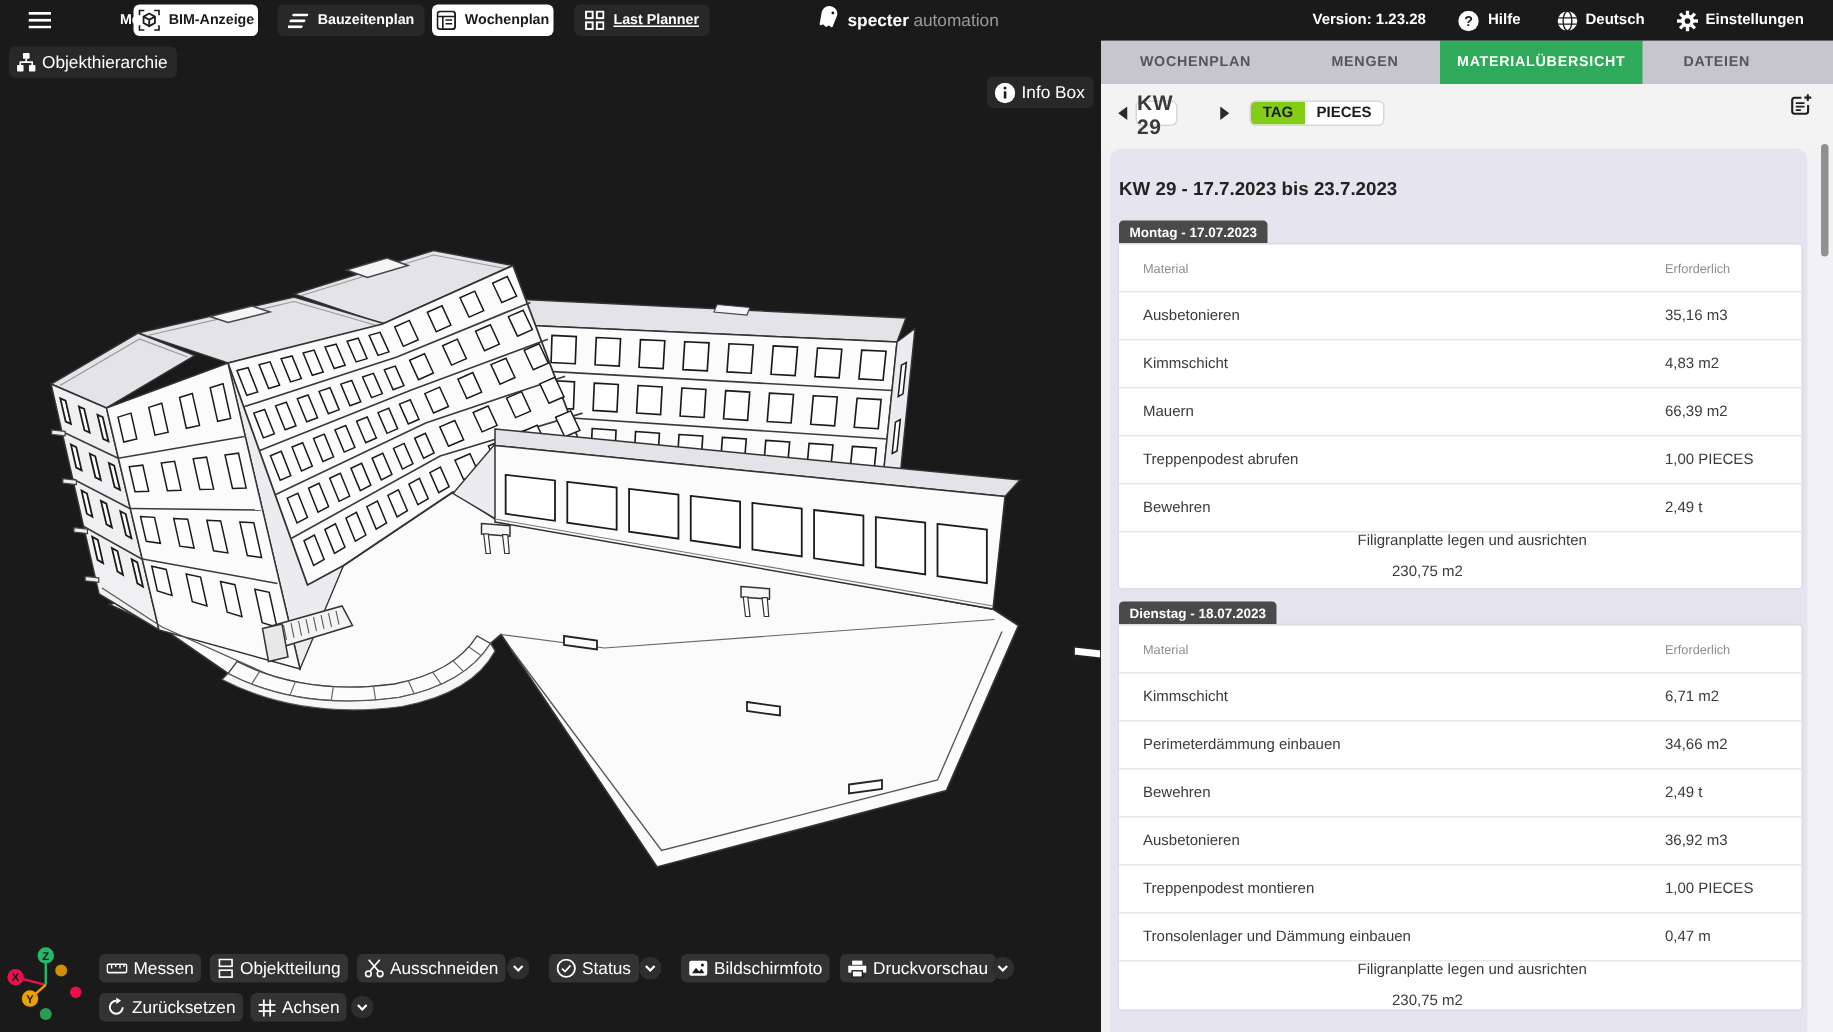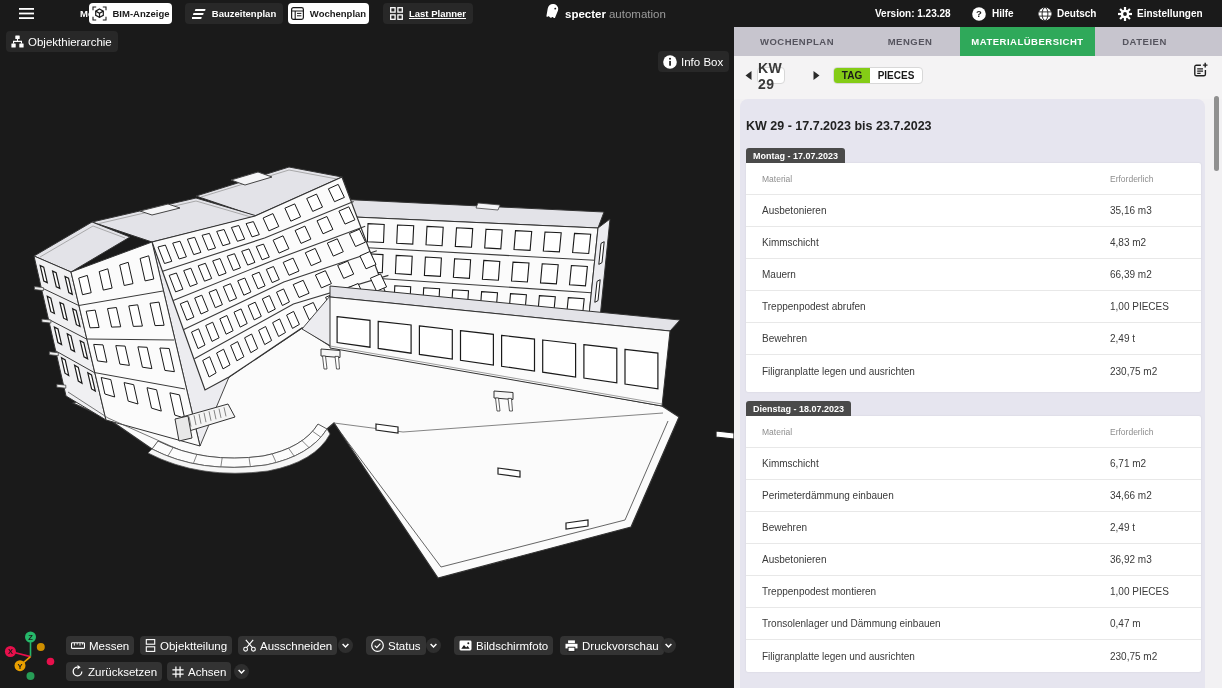--- a/index.html
+++ b/index.html
@@ -25,21 +25,21 @@
 .h1 { position:absolute; left:6px; top:20px; font-size:12.5px; font-weight:bold; color:#222; }
 .daychip { display:inline-block; background:#4a4a4a; color:#fff; font-size:9px; font-weight:bold; padding:3px 7px 2px; border-radius:3px 3px 0 0; }
 .card { width:455px; background:#fff; border-radius:0 2px 2px 2px; box-shadow:0 0 2px rgba(0,0,0,0.10); }
 .thead { display:flex; height:32px; align-items:center; color:#8e8e8e; font-size:8.5px; border-bottom:1px solid #e8e8e8; }
 .thead span:first-child, .trow span:first-child { margin-left:16px; flex:1; }
 .val { width:91px; text-align:left; }
 .trow { display:flex; align-items:center; color:#3a3a3a; font-size:10px; border-bottom:1px solid #e8e8e8; }
 .c1 .trow { height:32px; }
 .c1 { padding-bottom:5px; }
 .c2 .trow { height:32px; }
-.trow:last-child { border-bottom:none; }
+.trow:last-child { border-bottom:none;flex-direction:column; }
 .sbar { position:absolute; left:480px; top:69px; width:5px; height:75px; background:#909090; border-radius:3px; }
 </style></head>
 <body>
 <div class="viewer">
 <svg width="734" height="688" viewBox="0 0 734 688" style="position:absolute;left:0;top:-27px">
       <path d="M229,377 L302,328 L330,346 L662,406 L679,417 L631,527 L438,578 L334,423 L327,429 Q310,456 266,465 Q200,474 152,449 L110,420 L73,403 L180,370 Z" fill="#fbfbfb" stroke="#333" stroke-width="1.2"></path>
       <path d="M341,433 L441,567 L625,520 L668,421" fill="none" stroke="#555" stroke-width="0.9"></path>
       <path d="M334,423 L403,432 L663,413" fill="none" stroke="#666" stroke-width="0.8"></path>
       <path d="M152,449 Q200,474 266,465 Q310,456 327,429" fill="none" stroke="#444" stroke-width="0.9"></path>
       <path d="M158,441 Q204,464 263,456 Q303,448 318,424" fill="none" stroke="#777" stroke-width="0.8"></path>

